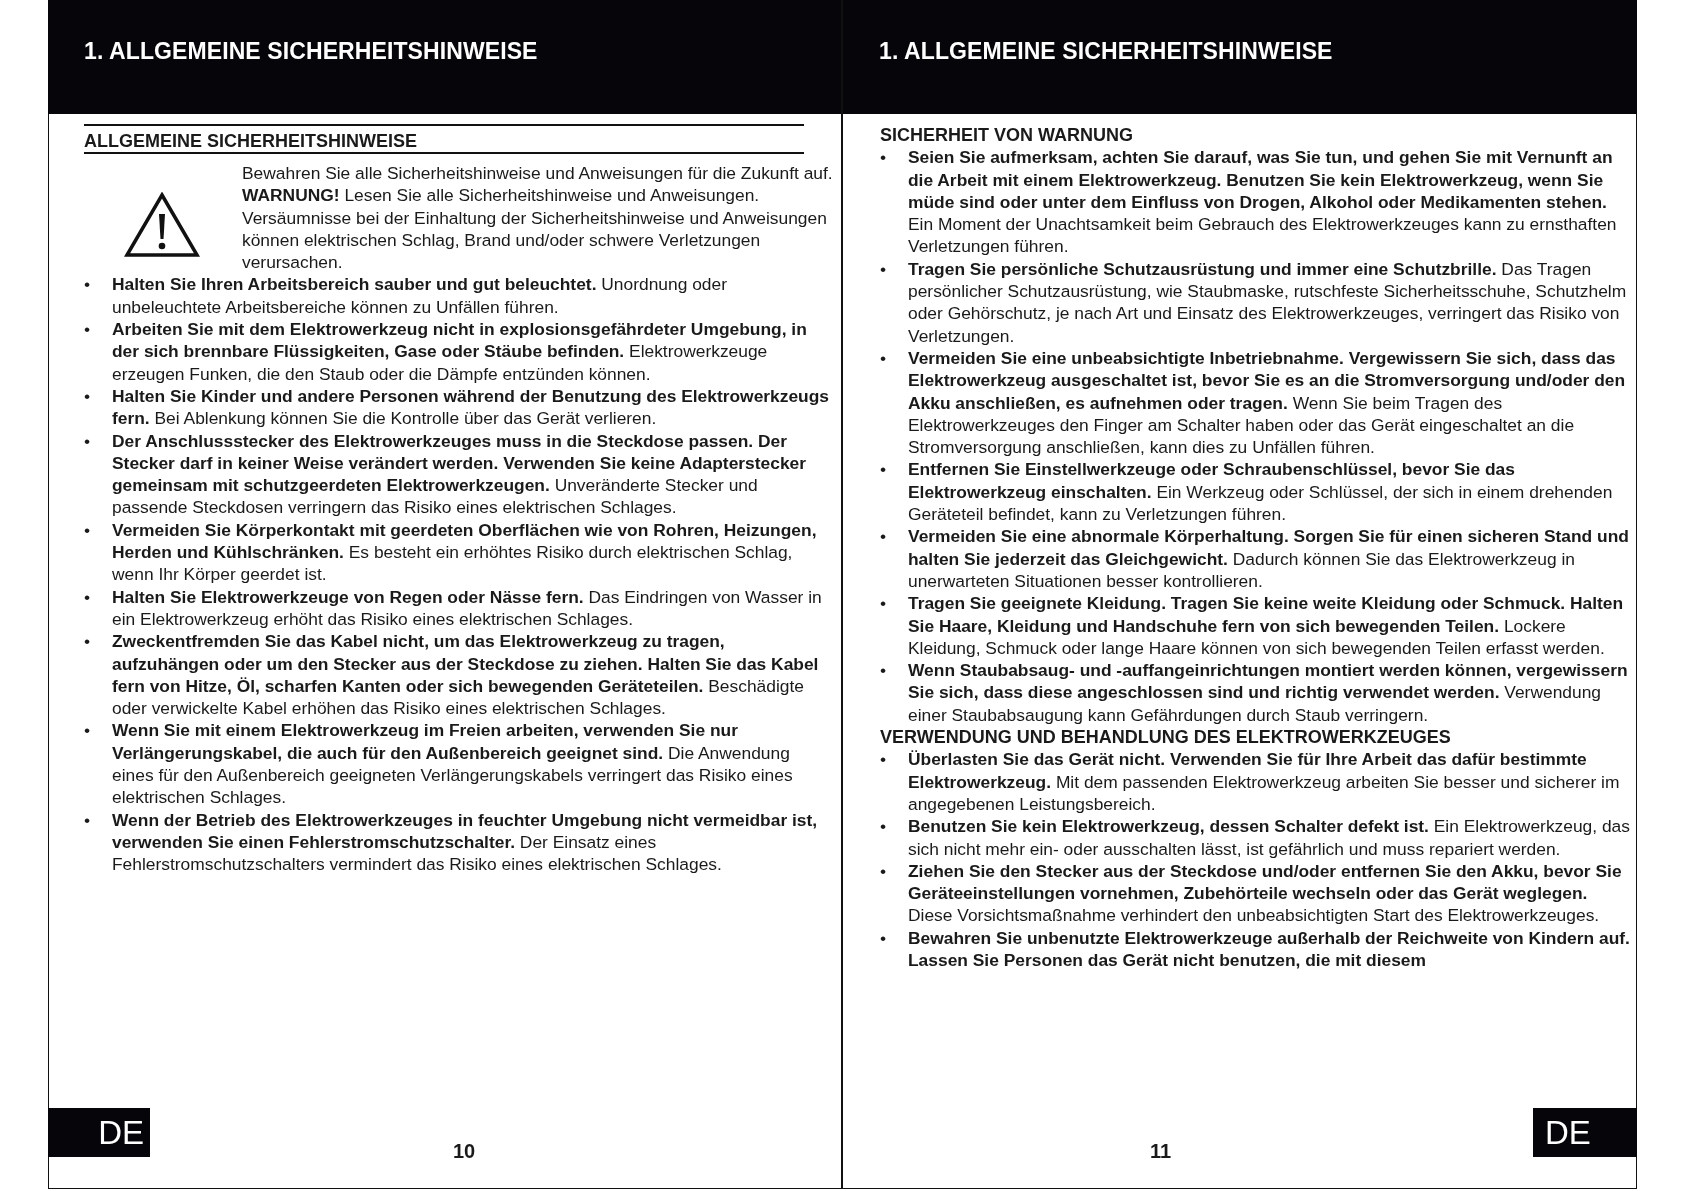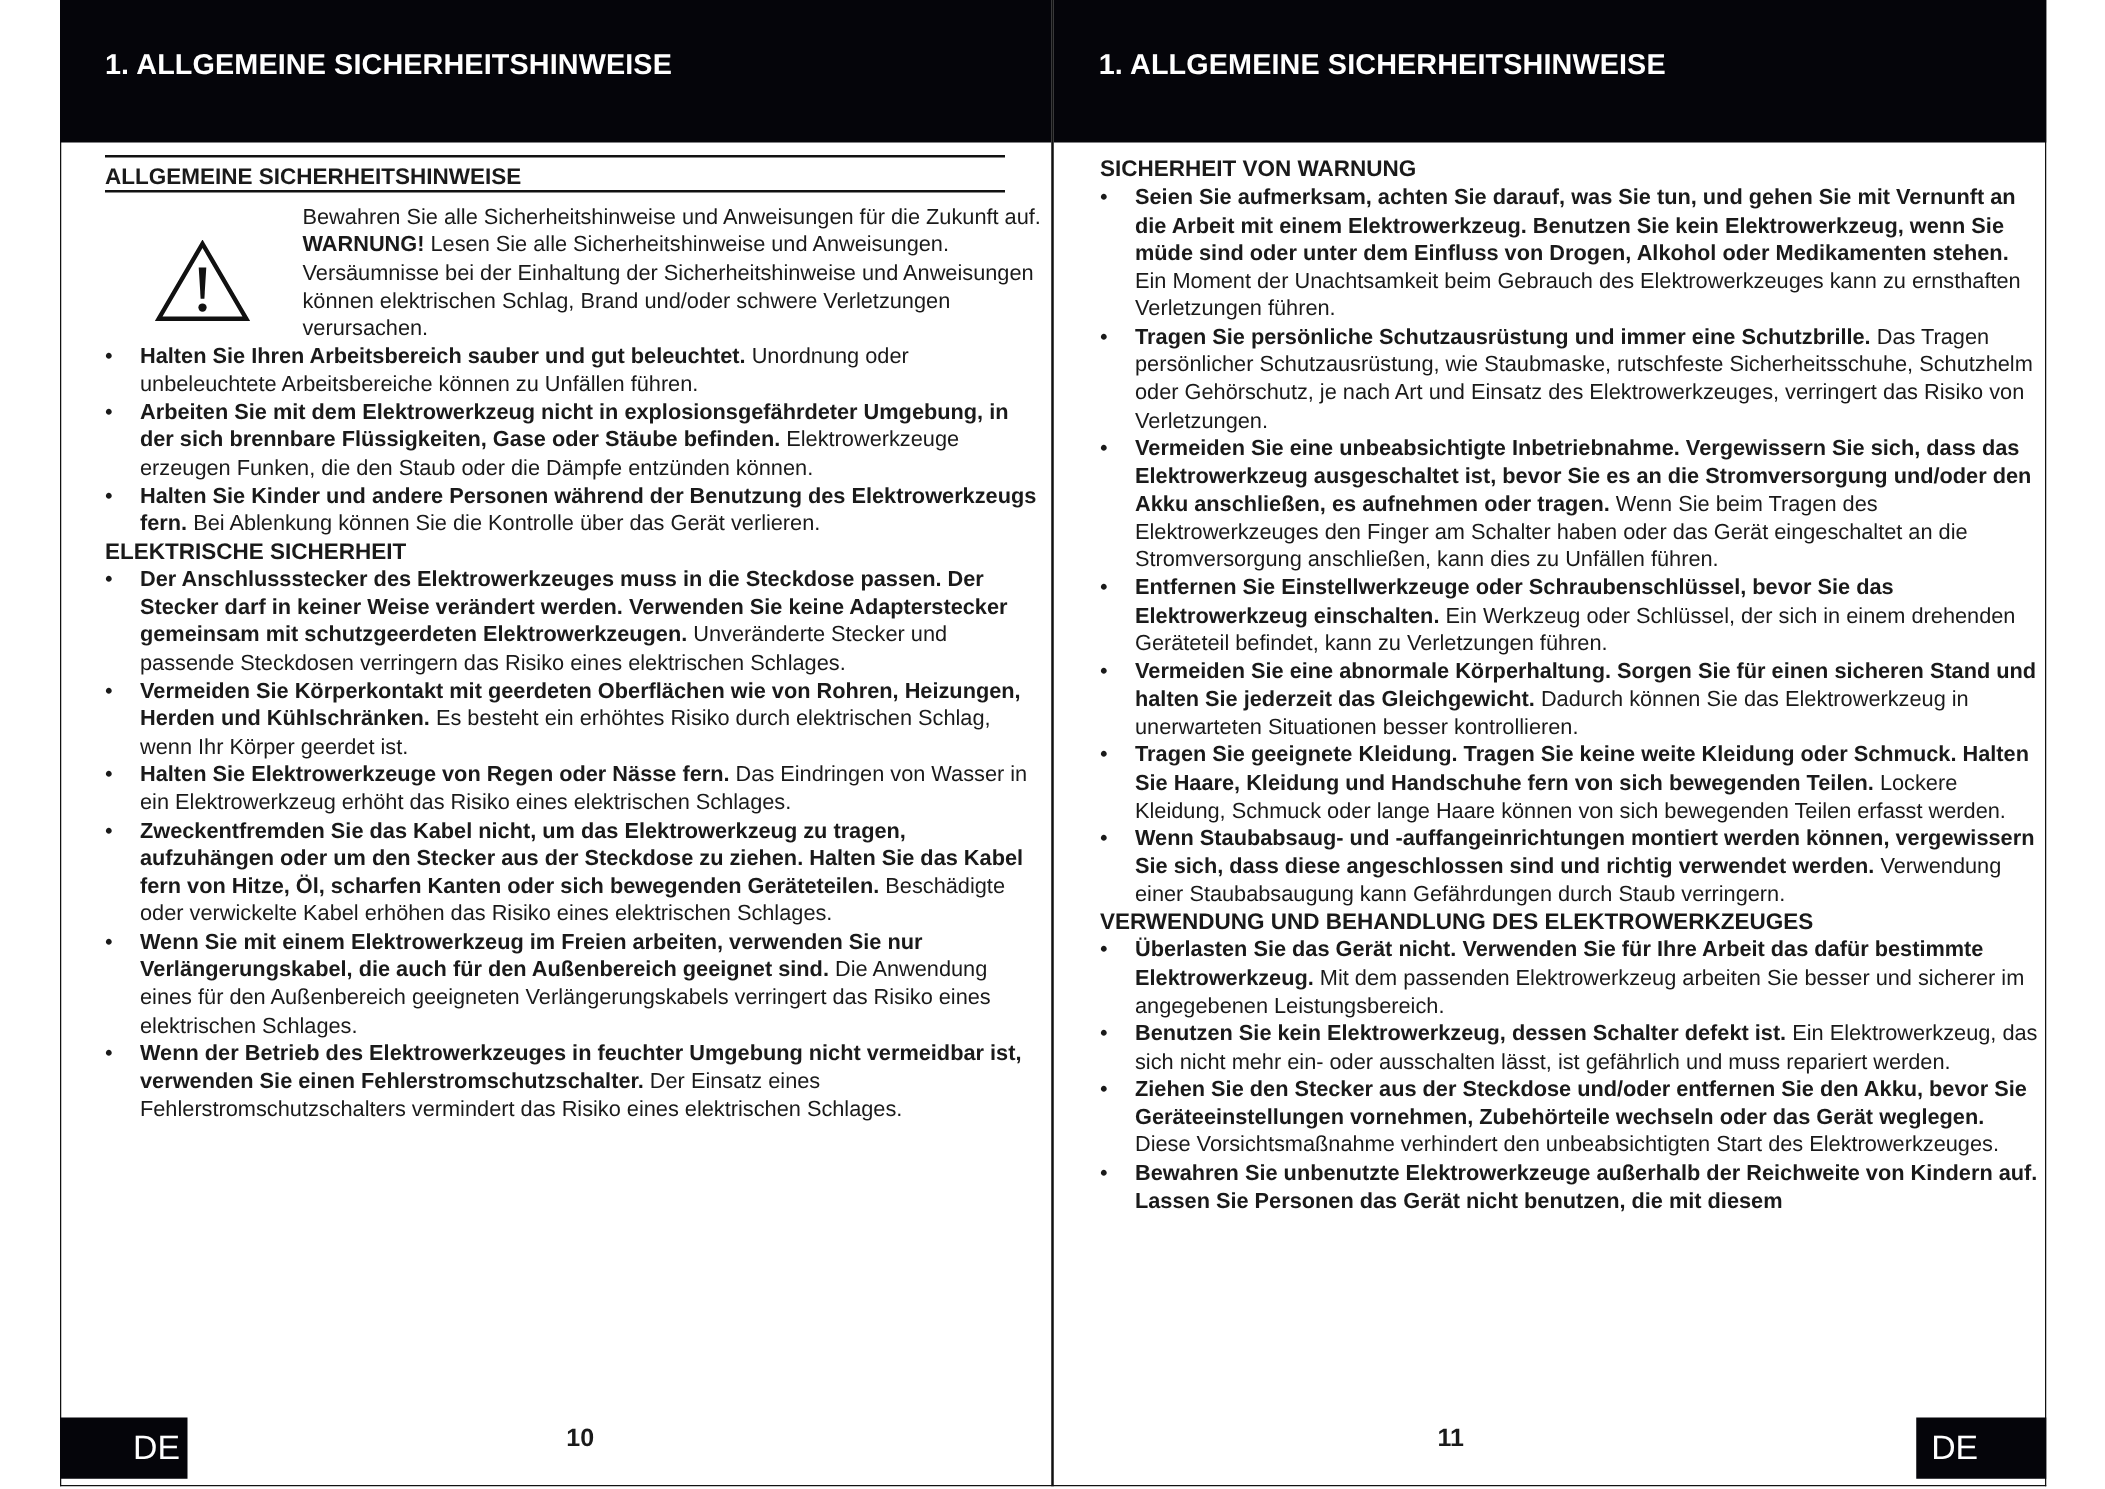--- a/index.html
+++ b/index.html
@@ -24,21 +24,21 @@
                         font-weight: bold; font-size: 18px; line-height: 21px; padding-top: 5px; margin-top: 0; }
   .warning { position: relative; padding-left: 158px; margin-top: 8px; }
   .warning-icon { position: absolute; left: 40px; top: 30px; width: 76px; height: 66px; }
   .section-heading { font-weight: bold; font-size: 18px; line-height: 22.3px; margin: 0; }
   ul.bullets { list-style: none; margin: 0; padding: 0; }
   ul.bullets li { position: relative; padding-left: 28px; }
   ul.bullets li .dot { position: absolute; left: 0; top: 0; }
   b { font-weight: bold; }
 
   .lang-box { position: absolute; top: 1108px; height: 49px; background: #05050a; color: #fff;
-              font-size: 27px; line-height: 49px; margin-top: 26px; }
+              font-size: 33px; line-height: 49px; }
   .lang-box.left { left: 48px; width: 102px; text-align: right; padding-right: 0; box-sizing: border-box; }
   .lang-box.left span { padding-right: 6px; }
   .lang-box.right { left: 1533px; width: 104px; padding-left: 12px; box-sizing: border-box; }
   .page-num { position: absolute; top: 1140px; font-weight: bold; font-size: 20px; }
   .page-num.left { left: 453px; text-align: center; }
   .page-num.right { left: 1150px; }
 </style>
 </head>
 <body>
 
@@ -59,21 +59,20 @@
     </svg>
     <div>Bewahren Sie alle Sicherheitshinweise und Anweisungen für die Zukunft auf.</div>
     <div><b>WARNUNG!</b><span> Lesen Sie alle Sicherheitshinweise und Anweisungen. Versäumnisse bei der Einhaltung der Sicherheitshinweise und Anweisungen können elektrischen Schlag, Brand und/oder schwere Verletzungen verursachen.</span></div>
   </div>
   <div id="left-sections">
       <ul class="bullets">
         <li><span class="dot">•</span><b>Halten Sie Ihren Arbeitsbereich sauber und gut beleuchtet.</b><span> Unordnung oder unbeleuchtete Arbeitsbereiche können zu Unfällen führen.</span></li>
         <li><span class="dot">•</span><b>Arbeiten Sie mit dem Elektrowerkzeug nicht in explosionsgefährdeter Umgebung, in der sich brennbare Flüssigkeiten, Gase oder Stäube befinden.</b><span> Elektrowerkzeuge erzeugen Funken, die den Staub oder die Dämpfe entzünden können.</span></li>
         <li><span class="dot">•</span><b>Halten Sie Kinder und andere Personen während der Benutzung des Elektrowerkzeugs fern.</b><span> Bei Ablenkung können Sie die Kontrolle über das Gerät verlieren.</span></li>
       </ul>
-      <div class="section-heading">ELEKTRISCHE SICHERHEIT</div>
       <ul class="bullets">
         <li><span class="dot">•</span><b>Der Anschlussstecker des Elektrowerkzeuges muss in die Steckdose passen. Der Stecker darf in keiner Weise verändert werden. Verwenden Sie keine Adapterstecker gemeinsam mit schutzgeerdeten Elektrowerkzeugen.</b><span> Unveränderte Stecker und passende Steckdosen verringern das Risiko eines elektrischen Schlages.</span></li>
         <li><span class="dot">•</span><b>Vermeiden Sie Körperkontakt mit geerdeten Oberflächen wie von Rohren, Heizungen, Herden und Kühlschränken.</b><span> Es besteht ein erhöhtes Risiko durch elektrischen Schlag, wenn Ihr Körper geerdet ist.</span></li>
         <li><span class="dot">•</span><b>Halten Sie Elektrowerkzeuge von Regen oder Nässe fern.</b><span> Das Eindringen von Wasser in ein Elektrowerkzeug erhöht das Risiko eines elektrischen Schlages.</span></li>
         <li><span class="dot">•</span><b>Zweckentfremden Sie das Kabel nicht, um das Elektrowerkzeug zu tragen, aufzuhängen oder um den Stecker aus der Steckdose zu ziehen. Halten Sie das Kabel fern von Hitze, Öl, scharfen Kanten oder sich bewegenden Geräteteilen.</b><span> Beschädigte oder verwickelte Kabel erhöhen das Risiko eines elektrischen Schlages.</span></li>
         <li><span class="dot">•</span><b>Wenn Sie mit einem Elektrowerkzeug im Freien arbeiten, verwenden Sie nur Verlängerungskabel, die auch für den Außenbereich geeignet sind.</b><span> Die Anwendung eines für den Außenbereich geeigneten Verlängerungskabels verringert das Risiko eines elektrischen Schlages.</span></li>
         <li><span class="dot">•</span><b>Wenn der Betrieb des Elektrowerkzeuges in feuchter Umgebung nicht vermeidbar ist, verwenden Sie einen Fehlerstromschutzschalter.</b><span> Der Einsatz eines Fehlerstromschutzschalters vermindert das Risiko eines elektrischen Schlages.</span></li>
       </ul>
     </div>
 </div>

